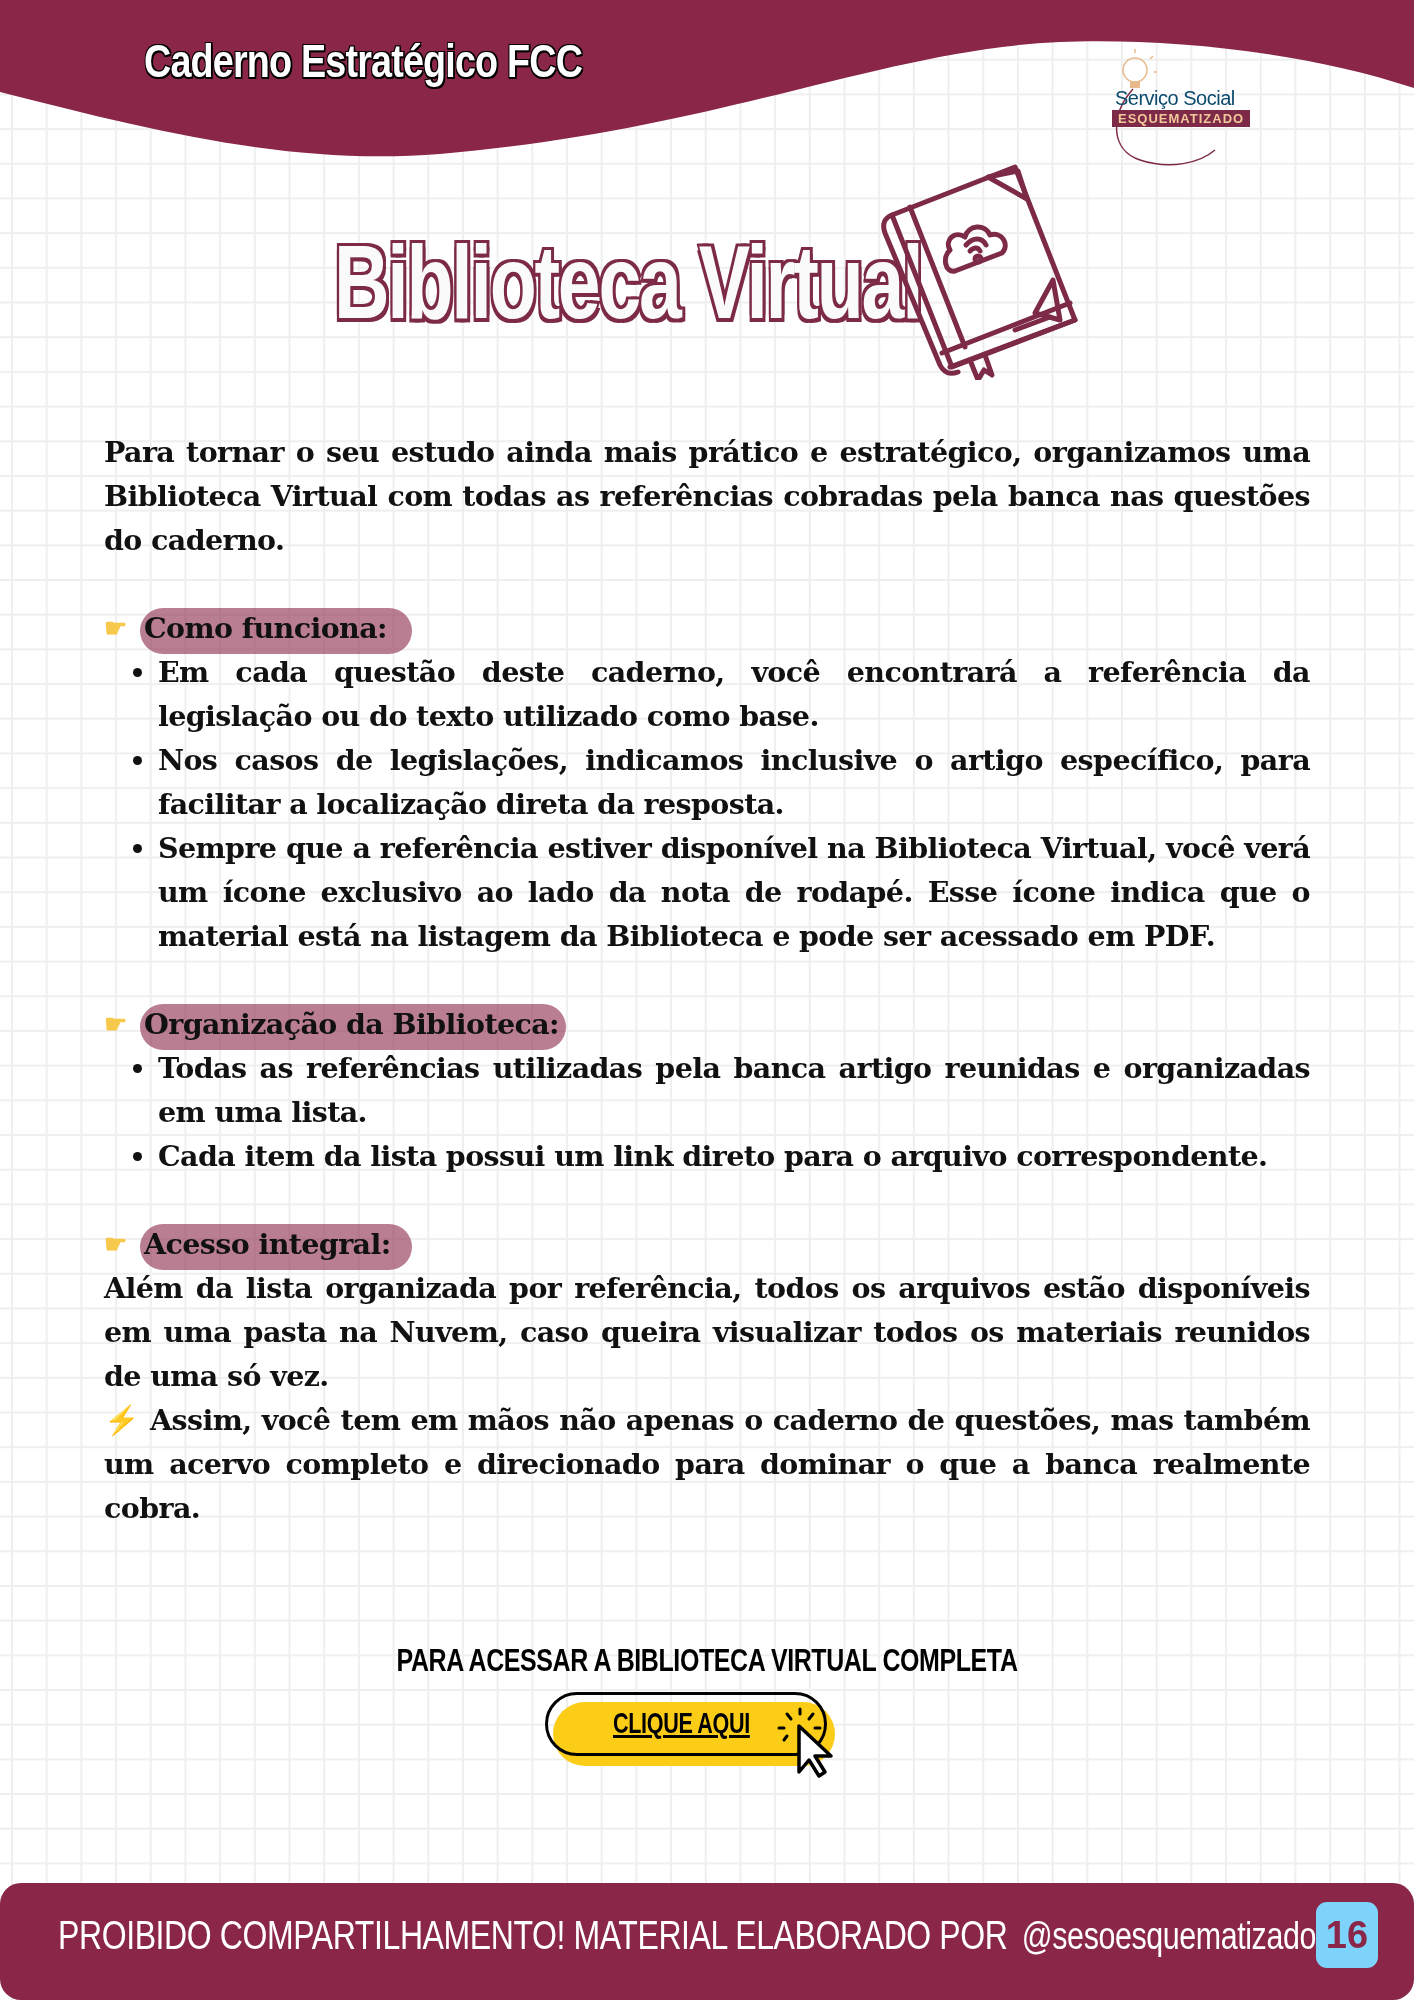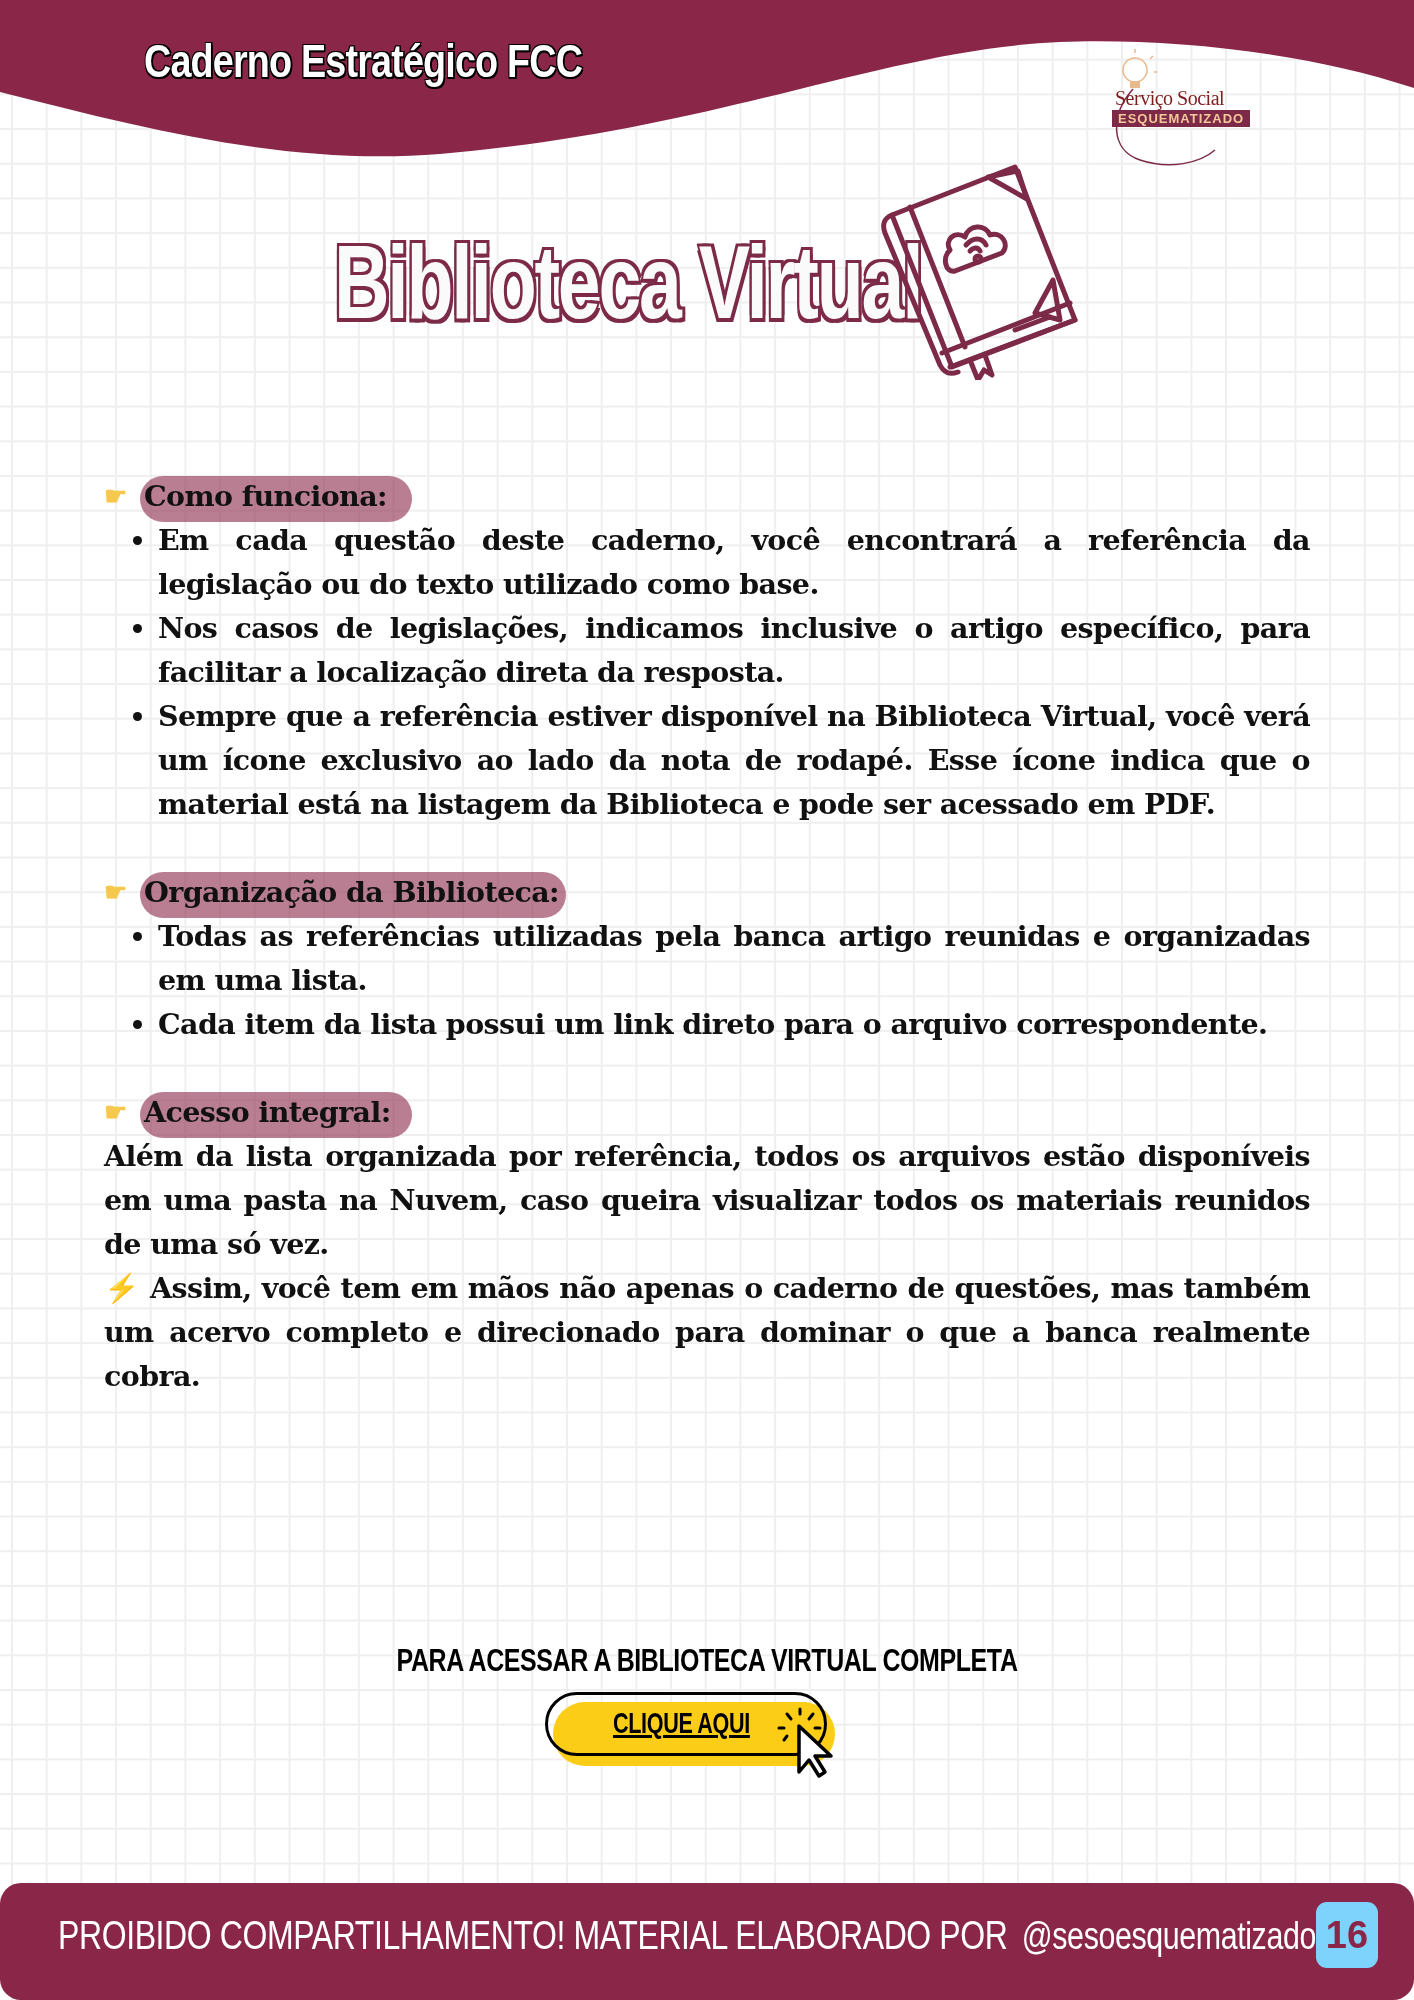--- a/index.html
+++ b/index.html
@@ -18,22 +18,22 @@
   .header-title {
     position: absolute; left: 144px; top: 34px;
     font-family: "Liberation Sans", sans-serif; font-weight: 700;
     font-size: 46px; color: #fff; letter-spacing: -1px;
     transform: scaleX(0.82); transform-origin: left center;
     -webkit-text-stroke: 2px #000; paint-order: stroke fill;
     text-shadow: 2px 2px 0 #000, -1px -1px 0 #000, 2px -1px 0 #000, -1px 2px 0 #000;
   }
   .logo { position: absolute; left: 1100px; top: 45px; width: 200px; height: 130px; }
   .logo-top {
-    position: absolute; left: 15px; top: 42px; font-family: Liberation Serif, serif;
-    font-size: 20px; color: #7f1d1d; letter-spacing: -0.5px;
+    position: absolute; left: 15px; top: 42px; font-family: Liberation Sans, sans-serif;
+    font-size: 20px; color: #0c4a6e; letter-spacing: -0.5px;
   }
   .logo-badge {
     position: absolute; left: 12px; top: 65px; background: #7c2a47; color: #f3c89a;
     font-family: "Liberation Sans", sans-serif; font-weight: 700; font-size: 13px;
     padding: 1px 6px; border-radius: 0; letter-spacing: 1px;
   }
   .hero { position: absolute; left: 334px; top: 230px; }
   .hero-title {
     font-family: "Liberation Sans", sans-serif; font-weight: 700; font-size: 104px;
     color: #fafafa; letter-spacing: -3px; white-space: nowrap;
@@ -128,20 +128,21 @@
     <path d="M145 175 L180 162"></path>
     <path d="M100 205 L108 225 L114 215 L122 220 L115 200"></path>
     <path d="M80 95 C74 85 85 75 95 82 C98 70 115 68 120 80 C132 76 140 90 132 98 L85 116 C75 118 72 102 80 95 Z"></path>
     <path d="M100 96 C104 92 108 92 110 96"></path>
     <path d="M96 90 C103 82 112 82 116 90"></path>
     <circle cx="108" cy="104" r="3"></circle>
   </g>
 </svg>
 
 <div class="content">
+  <p>Para tornar o seu estudo ainda mais prático e estratégico, organizamos uma Biblioteca Virtual com todas as referências cobradas pela banca nas questões do caderno.</p>
   <div class="gap"></div>
 
   <div class="section-head">
     <span class="pointer">☛</span>
     <span class="pill" style="width:272px"></span>
     <span class="section-label">Como funciona:</span>
   </div>
   <ul>
     <li>Em cada questão deste caderno, você encontrará a referência da legislação ou do texto utilizado como base.</li>
     <li>Nos casos de legislações, indicamos inclusive o artigo específico, para facilitar a localização direta da resposta.</li>

